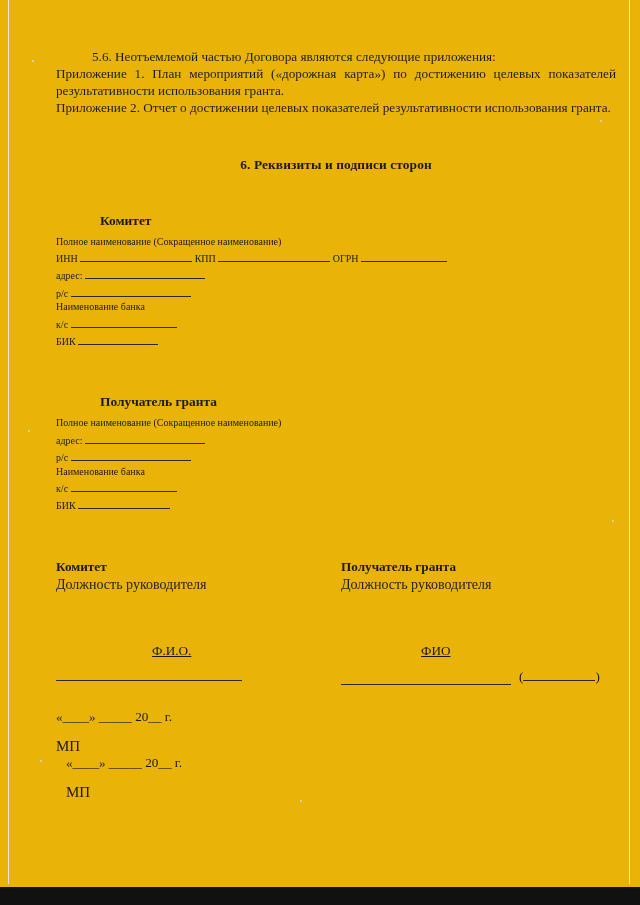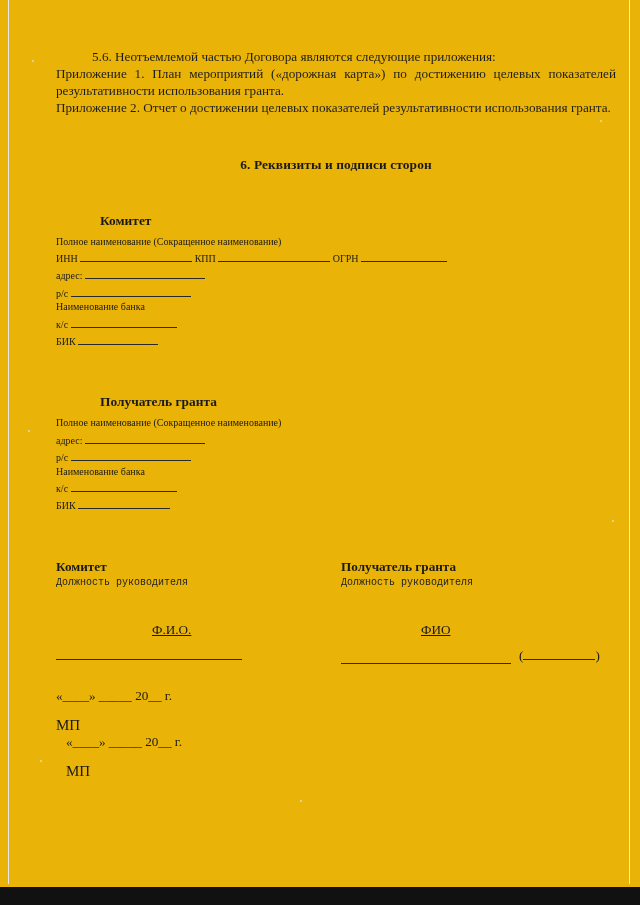--- a/index.html
+++ b/index.html
@@ -104,24 +104,23 @@
   }
   .sig-col.right {
     padding-left: 10px;
   }
   .sig-title {
     font-size: 13.2px;
     font-weight: bold;
     margin: 0;
   }
   .sig-sub {
-    font-size: 10px;
-    margin: 2px 0 0 0;
+    font-size: 14px;
+    margin: 2px 0 16px 0;
     color: #232323;
-    font-family: Liberation Mono, monospace;
   }
   .fio-row {
     display: flex;
     flex-direction: row;
     margin-top: 34px;
     text-decoration: underline;
   }
   .fio-col {
     width: 280px;
     position: relative;

